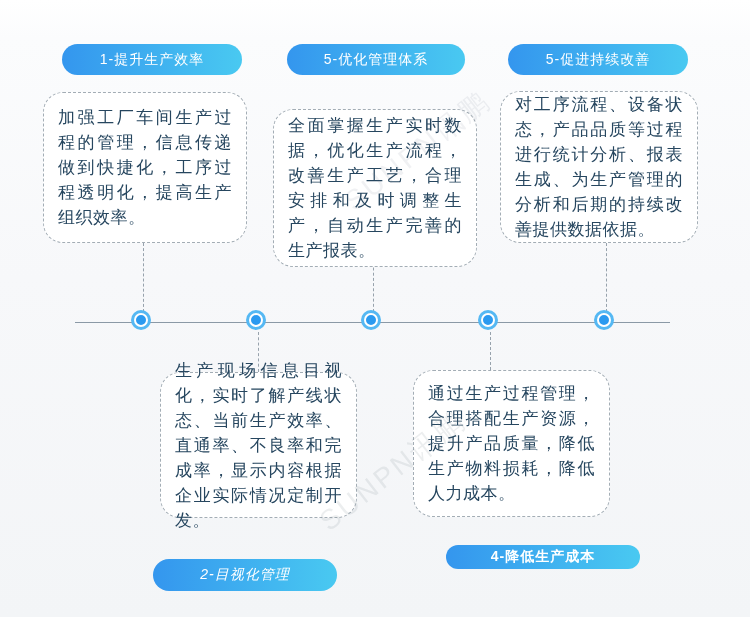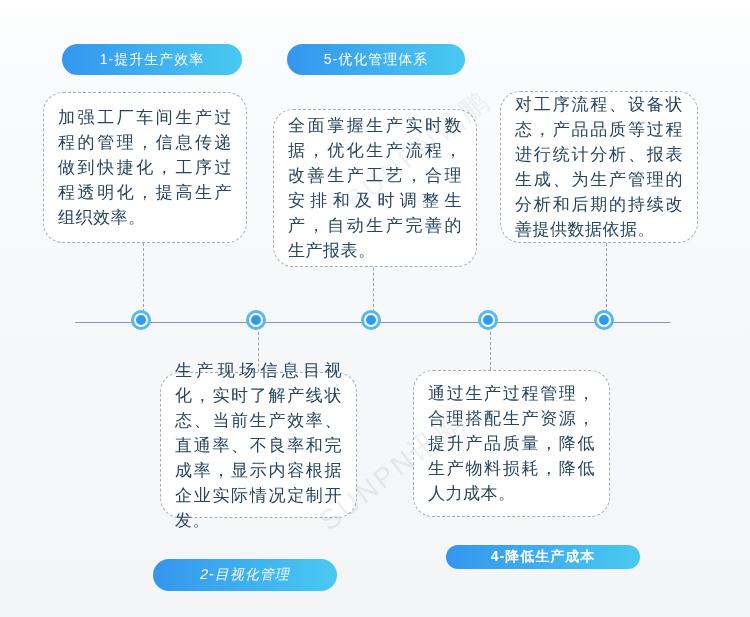--- a/index.html
+++ b/index.html
@@ -86,20 +86,21 @@
   }
   .wm2 { color: rgba(110, 122, 135, 0.10); }
 </style>
 </head>
 <body>
 
 <div class="canvas">
 
   <div class="pill" style="left:62px; top:44px; width:180px;">1-提升生产效率</div>
   <div class="pill" style="left:287px; top:44px; width:178px;">5-优化管理体系</div>
+  <div class="pill" style="left:508px; top:44px; width:180px;">5-促进持续改善</div>
 
   <div class="card" style="left:43px; top:92px; width:204px; height:151px;">
     <p>加强工厂车间生产过程的管理，信息传递做到快捷化，工序过程透明化，提高生产组织效率。</p>
   </div>
   <div class="card" style="left:273px; top:94px; width:204px; height:158px;margin-top:15px;">
     <p>全面掌握生产实时数据，优化生产流程，改善生产工艺，合理安排和及时调整生产，自动生产完善的生产报表。</p>
   </div>
   <div class="card" style="left:500px; top:91px; width:198px; height:152px;">
     <p>对工序流程、设备状态，产品品质等过程进行统计分析、报表生成、为生产管理的分析和后期的持续改善提供数据依据。</p>
   </div>

